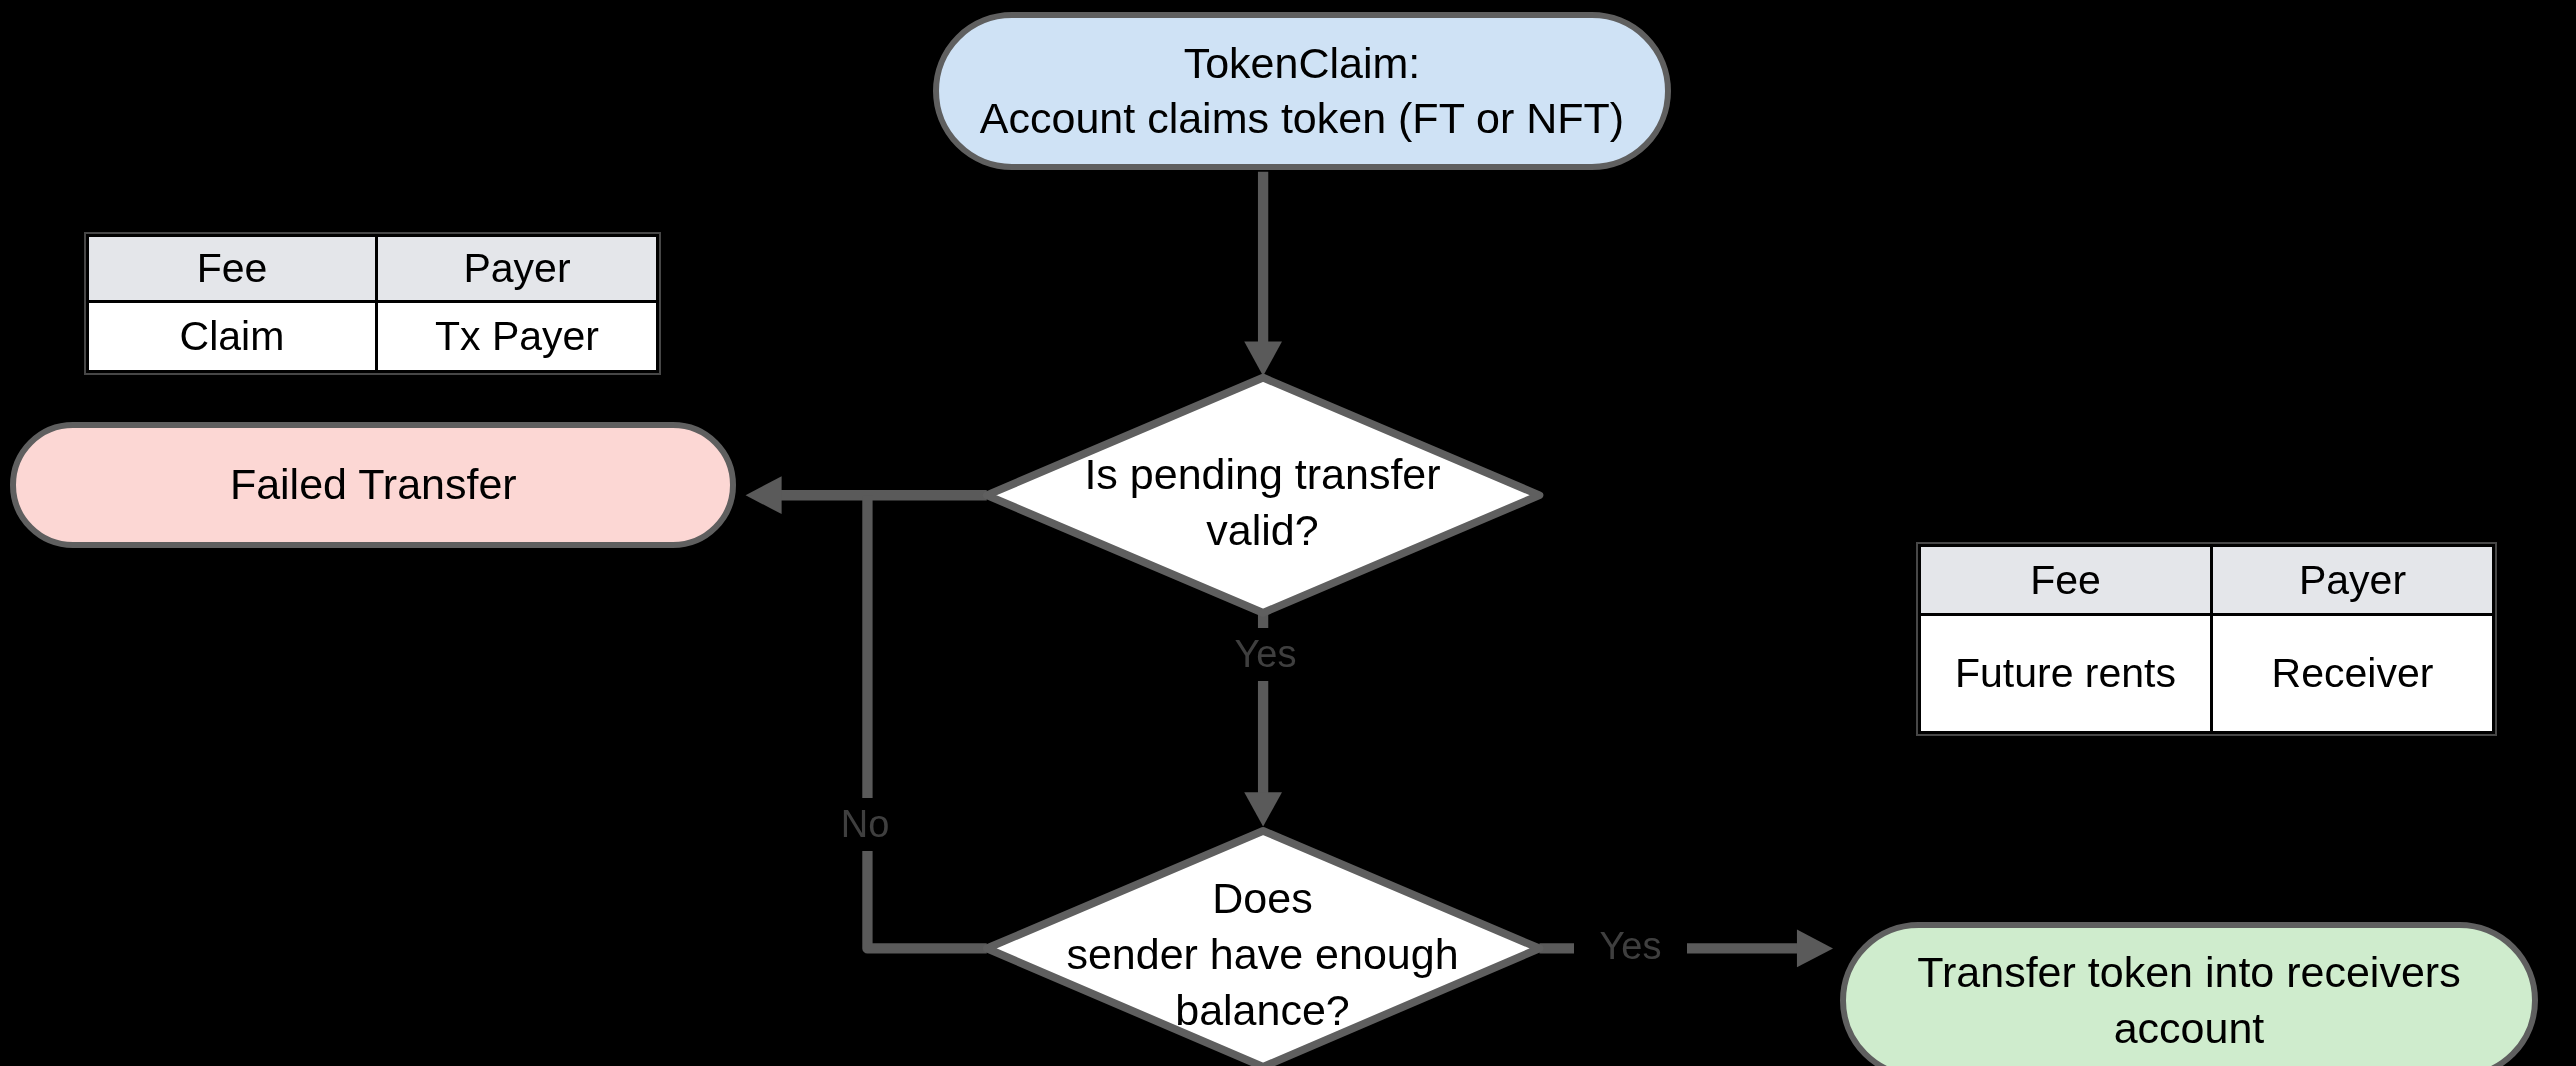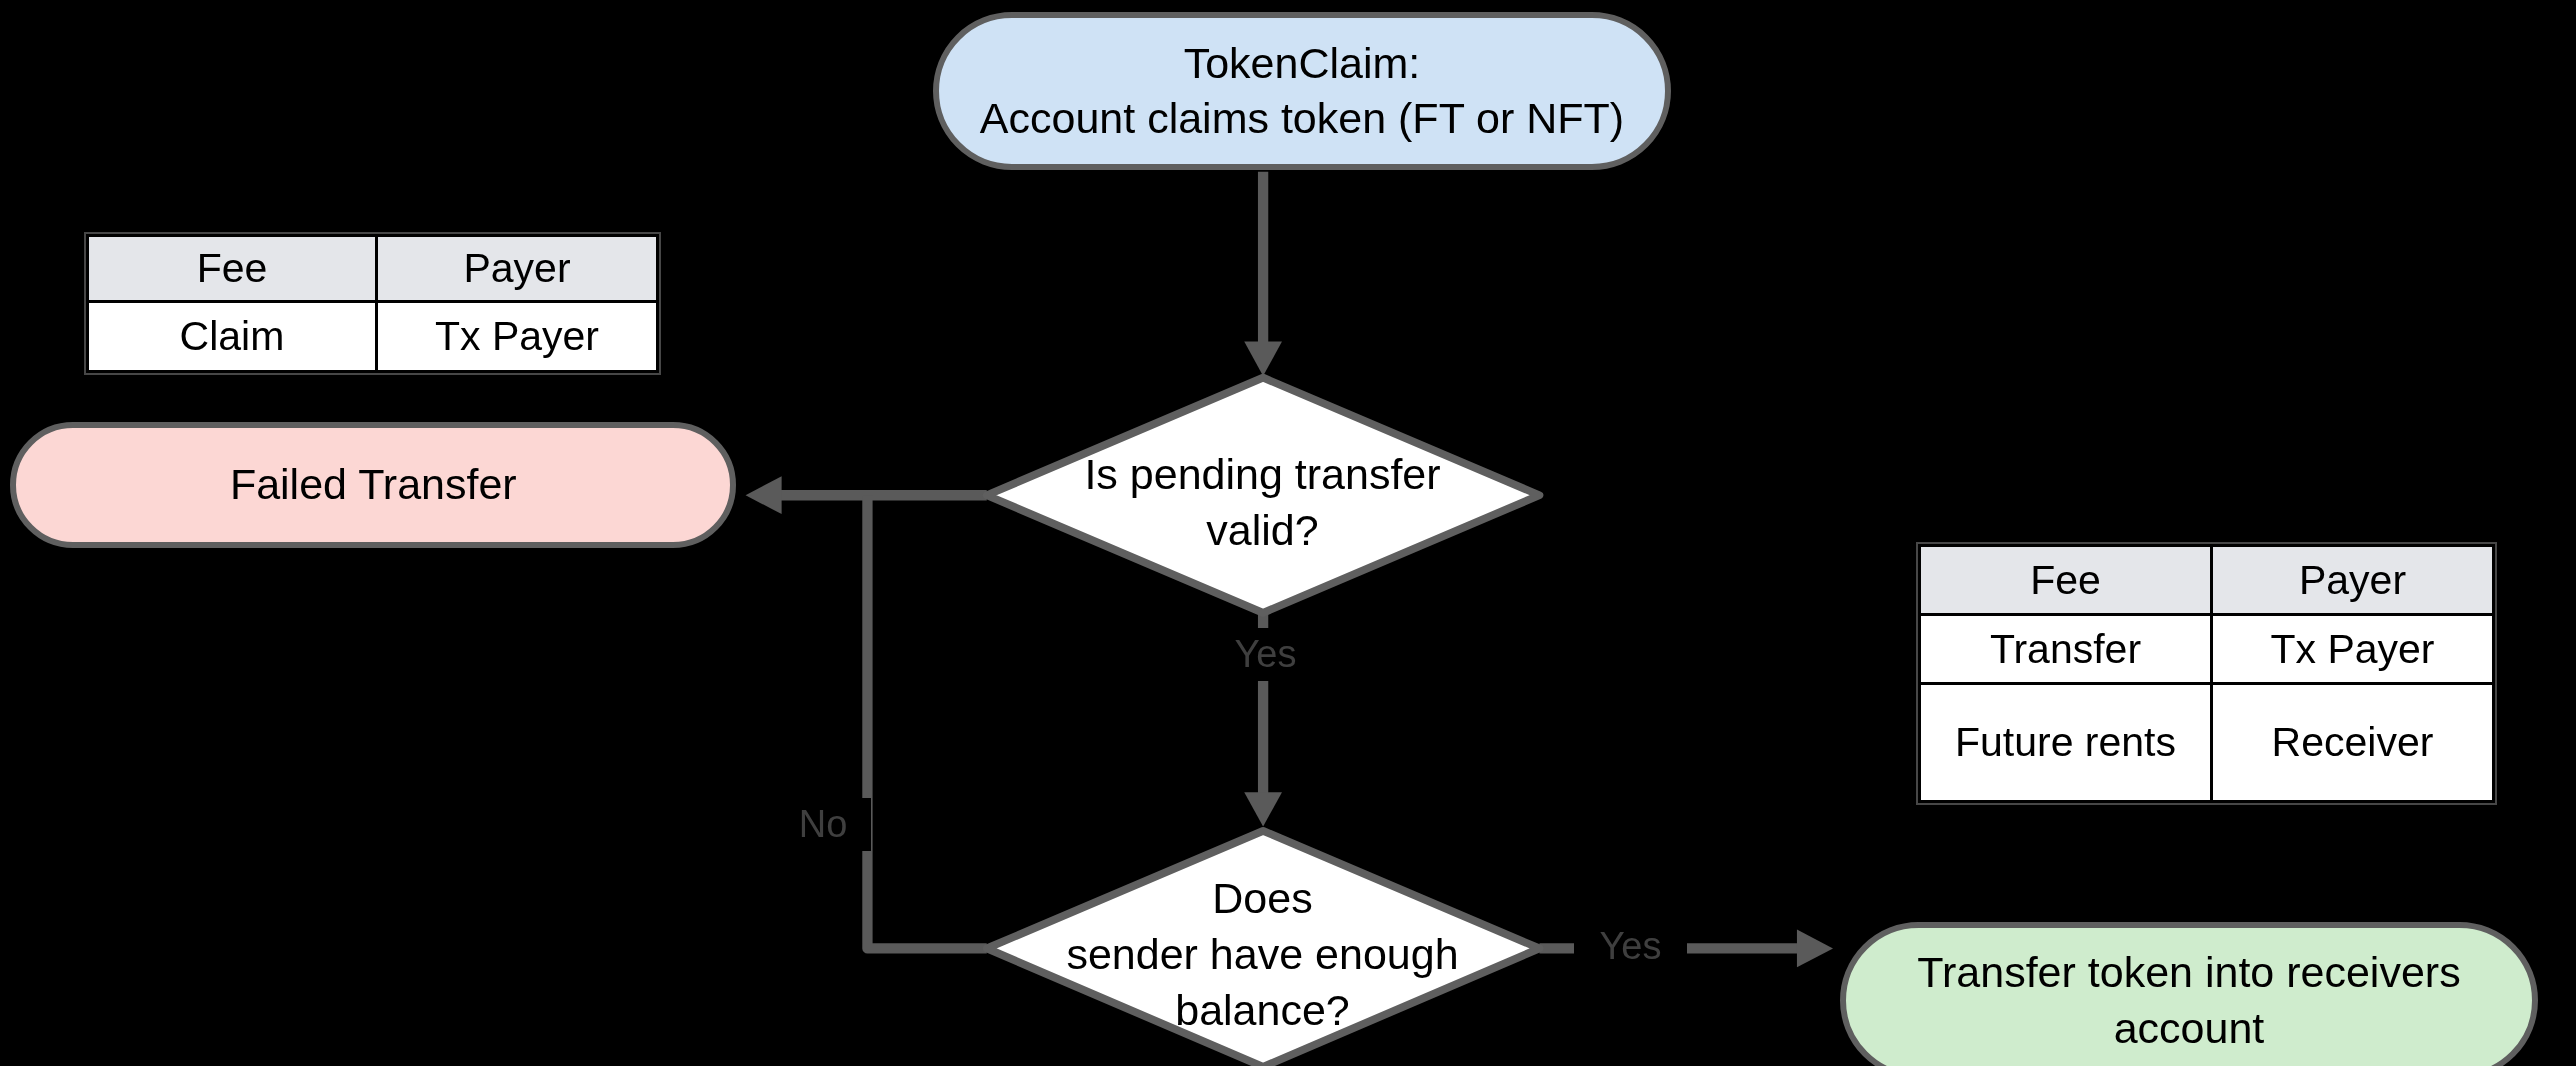--- a/index.html
+++ b/index.html
@@ -55,21 +55,21 @@
   .diamond-label.balance { left: 1005px; top: 867px; width: 515px; height: 172px; }
 
   .edge-label {
     position: absolute;
     display: flex; align-items: center; justify-content: center;
     background: var(--background);
     color: var(--edge-label-text);
     font-size: 38px; font-weight: 500;
   }
   .edge-label.valid-yes   { left: 1209px; top: 628px;  width: 113px; height: 53px; }
-  .edge-label.balance-no  { left: 775px;  top: 798px;  width: 96px; height: 53px; }
+  .edge-label.balance-no  { left: 817px;  top: 798px;  width: 96px; height: 53px; }
   .edge-label.balance-yes { left: 1574px; top: 920px; width: 113px; height: 52px; }
 
   table.fee-table {
     position: absolute;
     border-collapse: collapse;
     table-layout: fixed;
     background: var(--table-row-fill);
     outline: 2.6px solid #474747;
     padding-left: 25px;
   }
@@ -160,24 +160,20 @@
   </table>
 
   <table class="fee-table transfer-fees">
     <thead>
       <tr>
         <th class="col-fee">Fee</th>
         <th>Payer</th>
       </tr>
     </thead>
     <tbody>
-      <tr class="row-1">
-        <td class="col-fee">Transfer</td>
-        <td>Tx Payer</td>
-      </tr>
       <tr class="row-2">
         <td class="col-fee">Future rents</td>
         <td>Receiver</td>
       </tr>
     </tbody>
   </table>
 
 </div>
 
 

